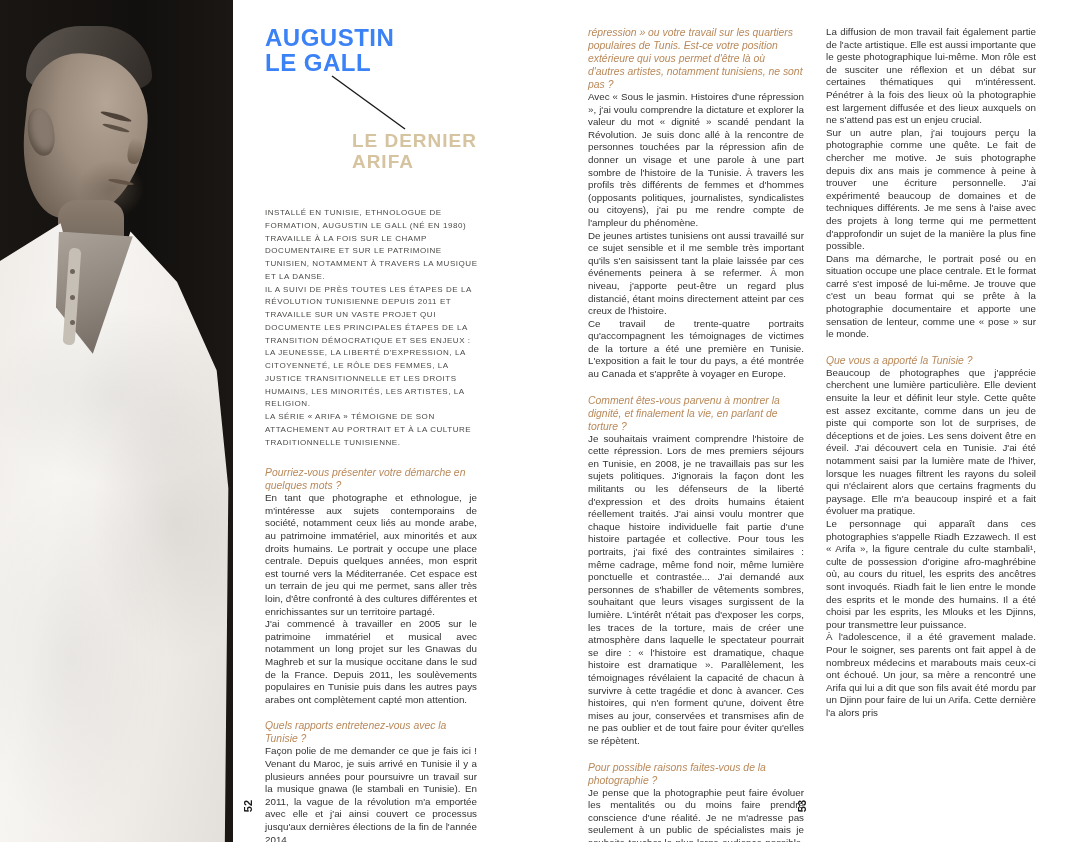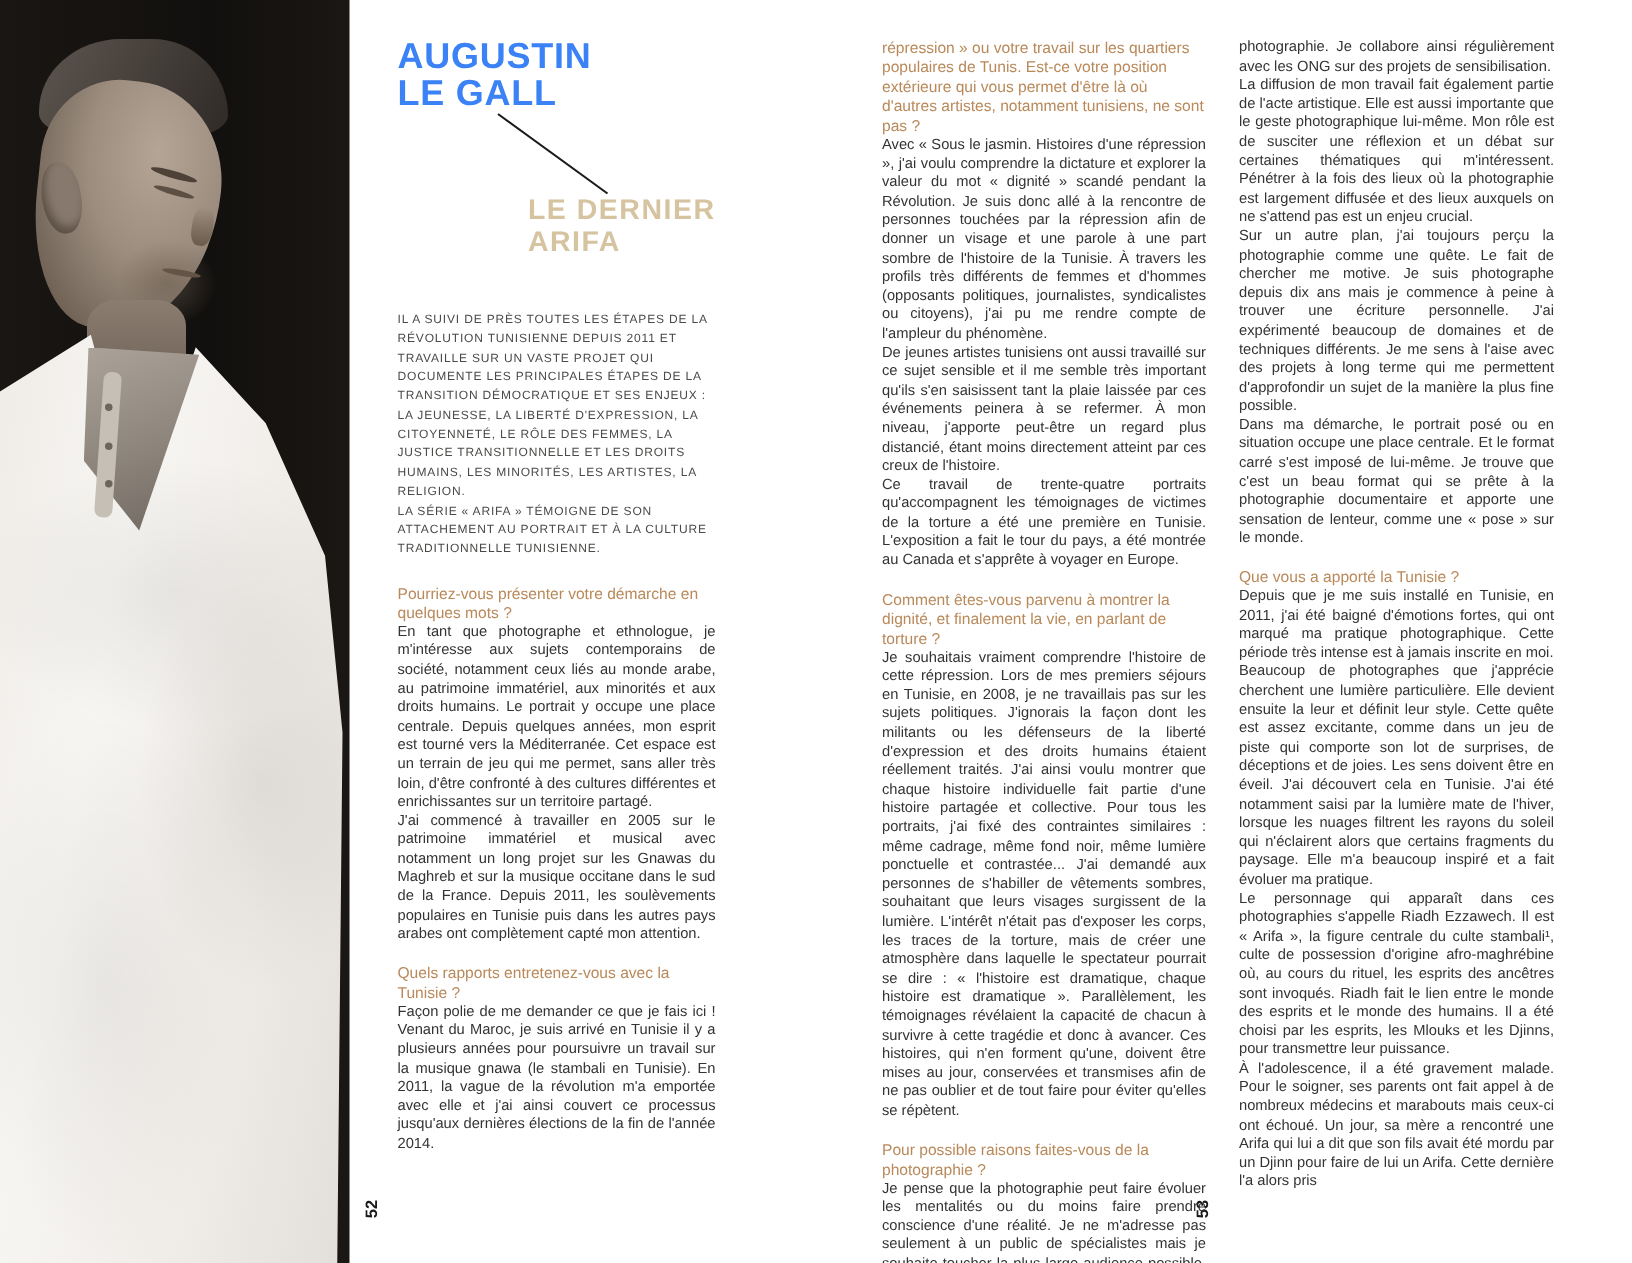--- a/index.html
+++ b/index.html
@@ -74,21 +74,21 @@
                   font-size:19px; line-height:21px; font-weight:bold; letter-spacing:1px;
                   color:#d6c3a0; white-space:pre-line; }
 
   
   .intro { margin-top:32px; width:216px; }
   .intro p { margin:0; font-size:8px; letter-spacing:0.55px; line-height:12.75px;
              color:#4a4a48; text-transform:uppercase; }
 
   
   .qa { margin-top:17px; }
-  .q { font-size:10.4px; line-height:13px; color:#b9895a;
+  .q { font-style:italic; font-size:10.4px; line-height:13px; color:#b9895a;
        margin:13px 0 0 0; }
   .q.first { margin-top:0; }
   .a { font-size:9.8px; line-height:12.6px; color:#333; text-align:justify; margin:0; }
 </style>
 </head>
 <body>
 
 <div class="spread">
 
   <div class="photo" title="Black-and-white portrait of a man wearing a dark skullcap and a white tunic over a grey buttoned shirt, eyes lowered, against a black background">
@@ -118,20 +118,21 @@
       <h1 class="author-name">AUGUSTIN
 LE GALL</h1>
       <svg class="title-line" width="76" height="56">
         <line x1="1" y1="1" x2="74" y2="54" stroke="#1a1a1a" stroke-width="1.4"></line>
       </svg>
       <h2 class="series-title">LE DERNIER
 ARIFA</h2>
     </div>
 
     <div class="intro">
+      <p>INSTALLÉ EN TUNISIE, ETHNOLOGUE DE FORMATION, AUGUSTIN LE GALL (NÉ EN 1980) TRAVAILLE À LA FOIS SUR LE CHAMP DOCUMENTAIRE ET SUR LE PATRIMOINE TUNISIEN, NOTAMMENT À TRAVERS LA MUSIQUE ET LA DANSE.</p>
       <p>IL A SUIVI DE PRÈS TOUTES LES ÉTAPES DE LA RÉVOLUTION TUNISIENNE DEPUIS 2011 ET TRAVAILLE SUR UN VASTE PROJET QUI DOCUMENTE LES PRINCIPALES ÉTAPES DE LA TRANSITION DÉMOCRATIQUE ET SES ENJEUX : LA JEUNESSE, LA LIBERTÉ D'EXPRESSION, LA CITOYENNETÉ, LE RÔLE DES FEMMES, LA JUSTICE TRANSITIONNELLE ET LES DROITS HUMAINS, LES MINORITÉS, LES ARTISTES, LA RELIGION.</p>
       <p>LA SÉRIE « ARIFA » TÉMOIGNE DE SON ATTACHEMENT AU PORTRAIT ET À LA CULTURE TRADITIONNELLE TUNISIENNE.</p>
     </div>
 
     <div class="qa">
       <p class="q first">Pourriez-vous présenter votre démarche en quelques mots ?</p>
       <p class="a">En tant que photographe et ethnologue, je m'intéresse aux sujets contemporains de société, notamment ceux liés au monde arabe, au patrimoine immatériel, aux minorités et aux droits humains. Le portrait y occupe une place centrale. Depuis quelques années, mon esprit est tourné vers la Méditerranée. Cet espace est un terrain de jeu qui me permet, sans aller très loin, d'être confronté à des cultures différentes et enrichissantes sur un territoire partagé.</p>
       <p class="a">J'ai commencé à travailler en 2005 sur le patrimoine immatériel et musical avec notamment un long projet sur les Gnawas du Maghreb et sur la musique occitane dans le sud de la France. Depuis 2011, les soulèvements populaires en Tunisie puis dans les autres pays arabes ont complètement capté mon attention.</p>
       <p class="q">Quels rapports entretenez-vous avec la Tunisie ?</p>
       <p class="a">Façon polie de me demander ce que je fais ici ! Venant du Maroc, je suis arrivé en Tunisie il y a plusieurs années pour poursuivre un travail sur la musique gnawa (le stambali en Tunisie). En 2011, la vague de la révolution m'a emportée avec elle et j'ai ainsi couvert ce processus jusqu'aux dernières élections de la fin de l'année 2014.</p>
@@ -147,25 +148,23 @@
       <p class="a">Ce travail de trente-quatre portraits qu'accompagnent les témoignages de victimes de la torture a été une première en Tunisie. L'exposition a fait le tour du pays, a été montrée au Canada et s'apprête à voyager en Europe.</p>
       <p class="q">Comment êtes-vous parvenu à montrer la dignité, et finalement la vie, en parlant de torture ?</p>
       <p class="a">Je souhaitais vraiment comprendre l'histoire de cette répression. Lors de mes premiers séjours en Tunisie, en 2008, je ne travaillais pas sur les sujets politiques. J'ignorais la façon dont les militants ou les défenseurs de la liberté d'expression et des droits humains étaient réellement traités. J'ai ainsi voulu montrer que chaque histoire individuelle fait partie d'une histoire partagée et collective. Pour tous les portraits, j'ai fixé des contraintes similaires : même cadrage, même fond noir, même lumière ponctuelle et contrastée... J'ai demandé aux personnes de s'habiller de vêtements sombres, souhaitant que leurs visages surgissent de la lumière. L'intérêt n'était pas d'exposer les corps, les traces de la torture, mais de créer une atmosphère dans laquelle le spectateur pourrait se dire : « l'histoire est dramatique, chaque histoire est dramatique ». Parallèlement, les témoignages révélaient la capacité de chacun à survivre à cette tragédie et donc à avancer. Ces histoires, qui n'en forment qu'une, doivent être mises au jour, conservées et transmises afin de ne pas oublier et de tout faire pour éviter qu'elles se répètent.</p>
       <p class="q">Pour possible raisons faites-vous de la photographie ?</p>
       <p class="a">Je pense que la photographie peut faire évoluer les mentalités ou du moins faire prendre conscience d'une réalité. Je ne m'adresse pas seulement à un public de spécialistes mais je souhaite toucher la plus large audience possible, ce que permet la</p>
     </div>
   </div>
 
   <div class="col col-3">
     <div class="qa" style="margin-top:0;">
-      <p class="a">photographie. Je collabore ainsi régulièrement avec les ONG sur des projets de sensibilisation.</p>
       <p class="a">La diffusion de mon travail fait également partie de l'acte artistique. Elle est aussi importante que le geste photographique lui-même. Mon rôle est de susciter une réflexion et un débat sur certaines thématiques qui m'intéressent. Pénétrer à la fois des lieux où la photographie est largement diffusée et des lieux auxquels on ne s'attend pas est un enjeu crucial.</p>
       <p class="a">Sur un autre plan, j'ai toujours perçu la photographie comme une quête. Le fait de chercher me motive. Je suis photographe depuis dix ans mais je commence à peine à trouver une écriture personnelle. J'ai expérimenté beaucoup de domaines et de techniques différents. Je me sens à l'aise avec des projets à long terme qui me permettent d'approfondir un sujet de la manière la plus fine possible.</p>
       <p class="a">Dans ma démarche, le portrait posé ou en situation occupe une place centrale. Et le format carré s'est imposé de lui-même. Je trouve que c'est un beau format qui se prête à la photographie documentaire et apporte une sensation de lenteur, comme une « pose » sur le monde.</p>
       <p class="q">Que vous a apporté la Tunisie ?</p>
-      <p class="a">Depuis que je me suis installé en Tunisie, en 2011, j'ai été baigné d'émotions fortes, qui ont marqué ma pratique photographique. Cette période très intense est à jamais inscrite en moi.</p>
       <p class="a">Beaucoup de photographes que j'apprécie cherchent une lumière particulière. Elle devient ensuite la leur et définit leur style. Cette quête est assez excitante, comme dans un jeu de piste qui comporte son lot de surprises, de déceptions et de joies. Les sens doivent être en éveil. J'ai découvert cela en Tunisie. J'ai été notamment saisi par la lumière mate de l'hiver, lorsque les nuages filtrent les rayons du soleil qui n'éclairent alors que certains fragments du paysage. Elle m'a beaucoup inspiré et a fait évoluer ma pratique.</p>
       <p class="a">Le personnage qui apparaît dans ces photographies s'appelle Riadh Ezzawech. Il est « Arifa », la figure centrale du culte stambali¹, culte de possession d'origine afro-maghrébine où, au cours du rituel, les esprits des ancêtres sont invoqués. Riadh fait le lien entre le monde des esprits et le monde des humains. Il a été choisi par les esprits, les Mlouks et les Djinns, pour transmettre leur puissance.</p>
       <p class="a">À l'adolescence, il a été gravement malade. Pour le soigner, ses parents ont fait appel à de nombreux médecins et marabouts mais ceux-ci ont échoué. Un jour, sa mère a rencontré une Arifa qui lui a dit que son fils avait été mordu par un Djinn pour faire de lui un Arifa. Cette dernière l'a alors pris</p>
     </div>
   </div>
 
 </div>
 
 </body></html>

